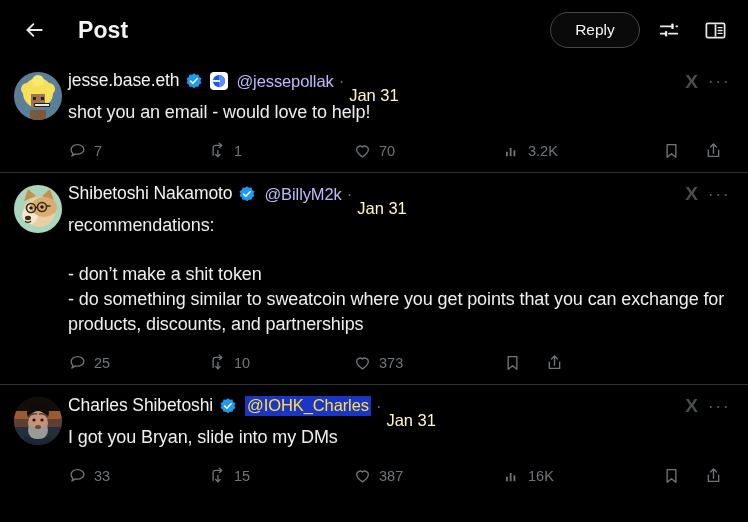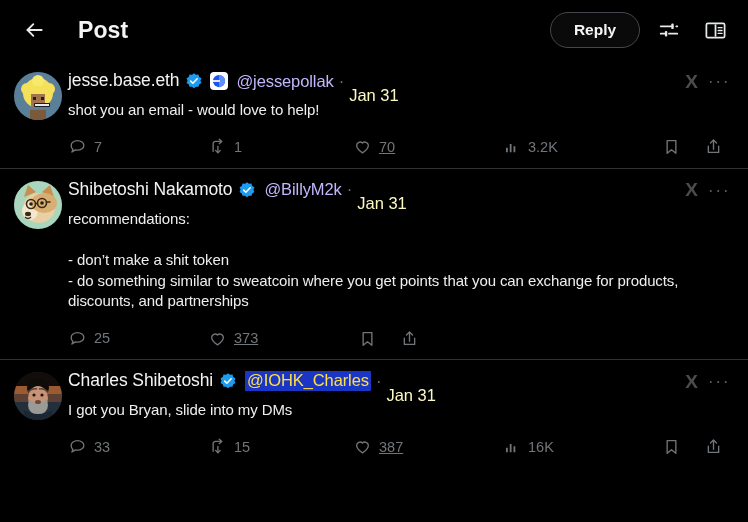--- a/index.html
+++ b/index.html
@@ -51,21 +51,21 @@
   .header-spacer { flex: 1 1 auto; }
   .reply-btn {
     height: 36px;
     min-width: 90px;
     padding: 0 19px;
     border: 1px solid #44484c;
     border-radius: 999px;
     background: #0a0a0a;
     color: #f4f5f6;
     font-size: 15.5px;
-    font-weight: bold;
+    font-weight: normal;
     display: flex;
     align-items: center;
     justify-content: center;
     box-sizing: border-box;
   }
   .hdr-icon {
     width: 34px;
     height: 34px;
     margin-left: 12px;
     display: flex;
@@ -175,21 +175,21 @@
     display: flex;
     align-items: center;
     justify-content: center;
     color: #55585b;
     font-size: 18px;
     letter-spacing: 1.5px;
     line-height: 1;
   }
 
   .post-text {
-    font-size: 15px;
+    font-size: 18px;
     line-height: 1.38;
     color: #eceef0;
     margin-top: 8px;
     white-space: pre-wrap;
     word-wrap: break-word;
     letter-spacing: -0.1px;
   }
 
   
   .actions {
@@ -202,21 +202,21 @@
   }
   .action {
     display: flex;
     align-items: center;
     color: #71767b;
     font-size: 14.5px;
   }
   .action .lbl { margin-left: 7px; }
   .a-reply { width: 140px; }
   .a-repost { width: 145px; }
-  .a-like { width: 150px; text-decoration: underline; }
+  .a-like { width: 150px; }
   .a-views { flex: 1 1 auto; }
   .a-bookmark { width: 42px; justify-content: flex-start; }
   .a-share { width: 26px; justify-content: flex-start; }
   svg { display: block; }
 </style>
 </head>
 <body>
 
 <div class="app">
 
@@ -377,20 +377,29 @@
 
 - don’t make a shit token
 - do something similar to sweatcoin where you get points that you can exchange for products, discounts, and partnerships</div>
         <div class="actions">
           <div class="action a-reply">
             <svg width="19" height="19" viewBox="0 0 24 24" aria-hidden="true">
               <path d="M4 10.6c0-3.3 3.6-6 8-6s8 2.7 8 6-3.6 6-8 6c-.9 0-1.8-.1-2.6-.3L5 19l1.2-3.3C4.8 14.4 4 12.6 4 10.6z" stroke="#71767b" stroke-width="1.7" fill="none" stroke-linejoin="round"></path>
             </svg>
             <span class="lbl">25</span>
           </div>
+          <div class="action a-repost">
+            <svg width="19" height="19" viewBox="0 0 24 24" aria-hidden="true">
+              <path d="M6.5 18V8.5a3 3 0 0 1 3-3H17" stroke="#71767b" stroke-width="1.7" fill="none" stroke-linecap="round" stroke-linejoin="round"></path>
+              <path d="M14.2 2.8L17.4 5.6 14.2 8.4" stroke="#71767b" stroke-width="1.7" fill="none" stroke-linecap="round" stroke-linejoin="round"></path>
+              <path d="M12.5 12v7.5" stroke="#71767b" stroke-width="1.7" fill="none" stroke-linecap="round"></path>
+              <path d="M9.6 16.9l2.9 3 2.9-3" stroke="#71767b" stroke-width="1.7" fill="none" stroke-linecap="round" stroke-linejoin="round"></path>
+            </svg>
+            <span class="lbl">10</span>
+          </div>
           <div class="action a-like">
             <svg width="19" height="19" viewBox="0 0 24 24" aria-hidden="true">
               <path d="M12 20s-7.4-4.6-7.4-9.6A4.4 4.4 0 0 1 12 7.6a4.4 4.4 0 0 1 7.4 2.8C19.4 15.4 12 20 12 20z" stroke="#71767b" stroke-width="1.7" fill="none" stroke-linejoin="round"></path>
             </svg>
             <span class="lbl">373</span>
           </div>
           <div class="action a-bookmark">
             <svg width="19" height="19" viewBox="0 0 24 24" aria-hidden="true">
               <path d="M6.5 4.5h11v16l-5.5-4.4-5.5 4.4z" stroke="#71767b" stroke-width="1.7" fill="none" stroke-linejoin="round"></path>
             </svg>

